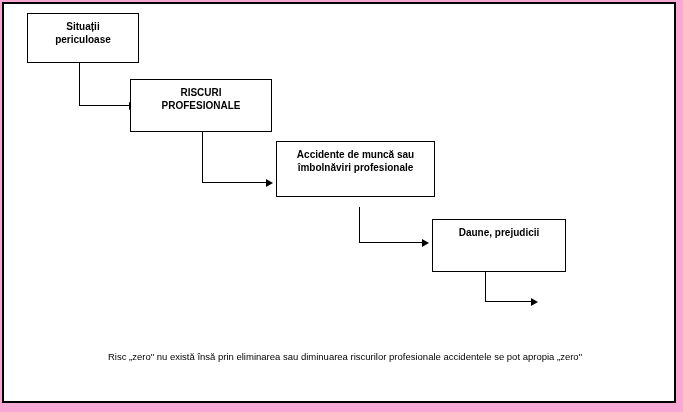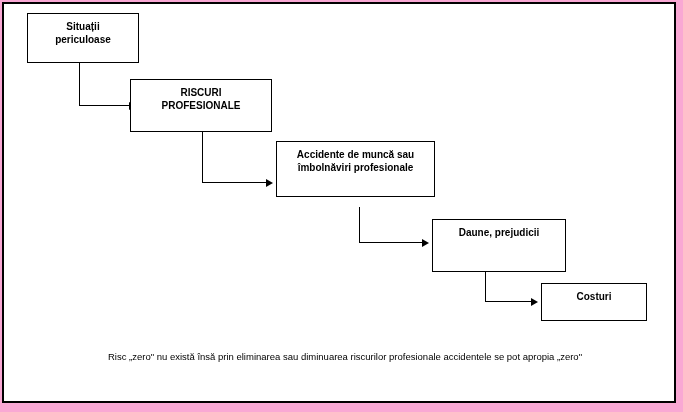--- a/index.html
+++ b/index.html
@@ -110,20 +110,17 @@
     <div class="arrowhead" style="left:418px; top:235px;"></div>
 
     <div class="node" style="left:428px; top:215px; width:134px; height:53px;">
       <span class="node-label">Daune, prejudicii</span>
     </div>
 
     <div class="conn-v" style="left:481px; top:268px; width:1px; height:30px;"></div>
     <div class="conn-h" style="left:481px; top:297px; width:46px; height:1px;"></div>
     <div class="arrowhead" style="left:527px; top:294px;"></div>
 
-    <div class="node" style="left:537px; top:279px; width:106px; height:38px;">
-      <span class="node-label">Costuri</span>
-    </div>
 
     <div id="caption">Risc „zero" nu există însă prin eliminarea sau diminuarea riscurilor profesionale accidentele se pot apropia „zero"</div>
 
   </div>
 </div>
 
 </body></html>

